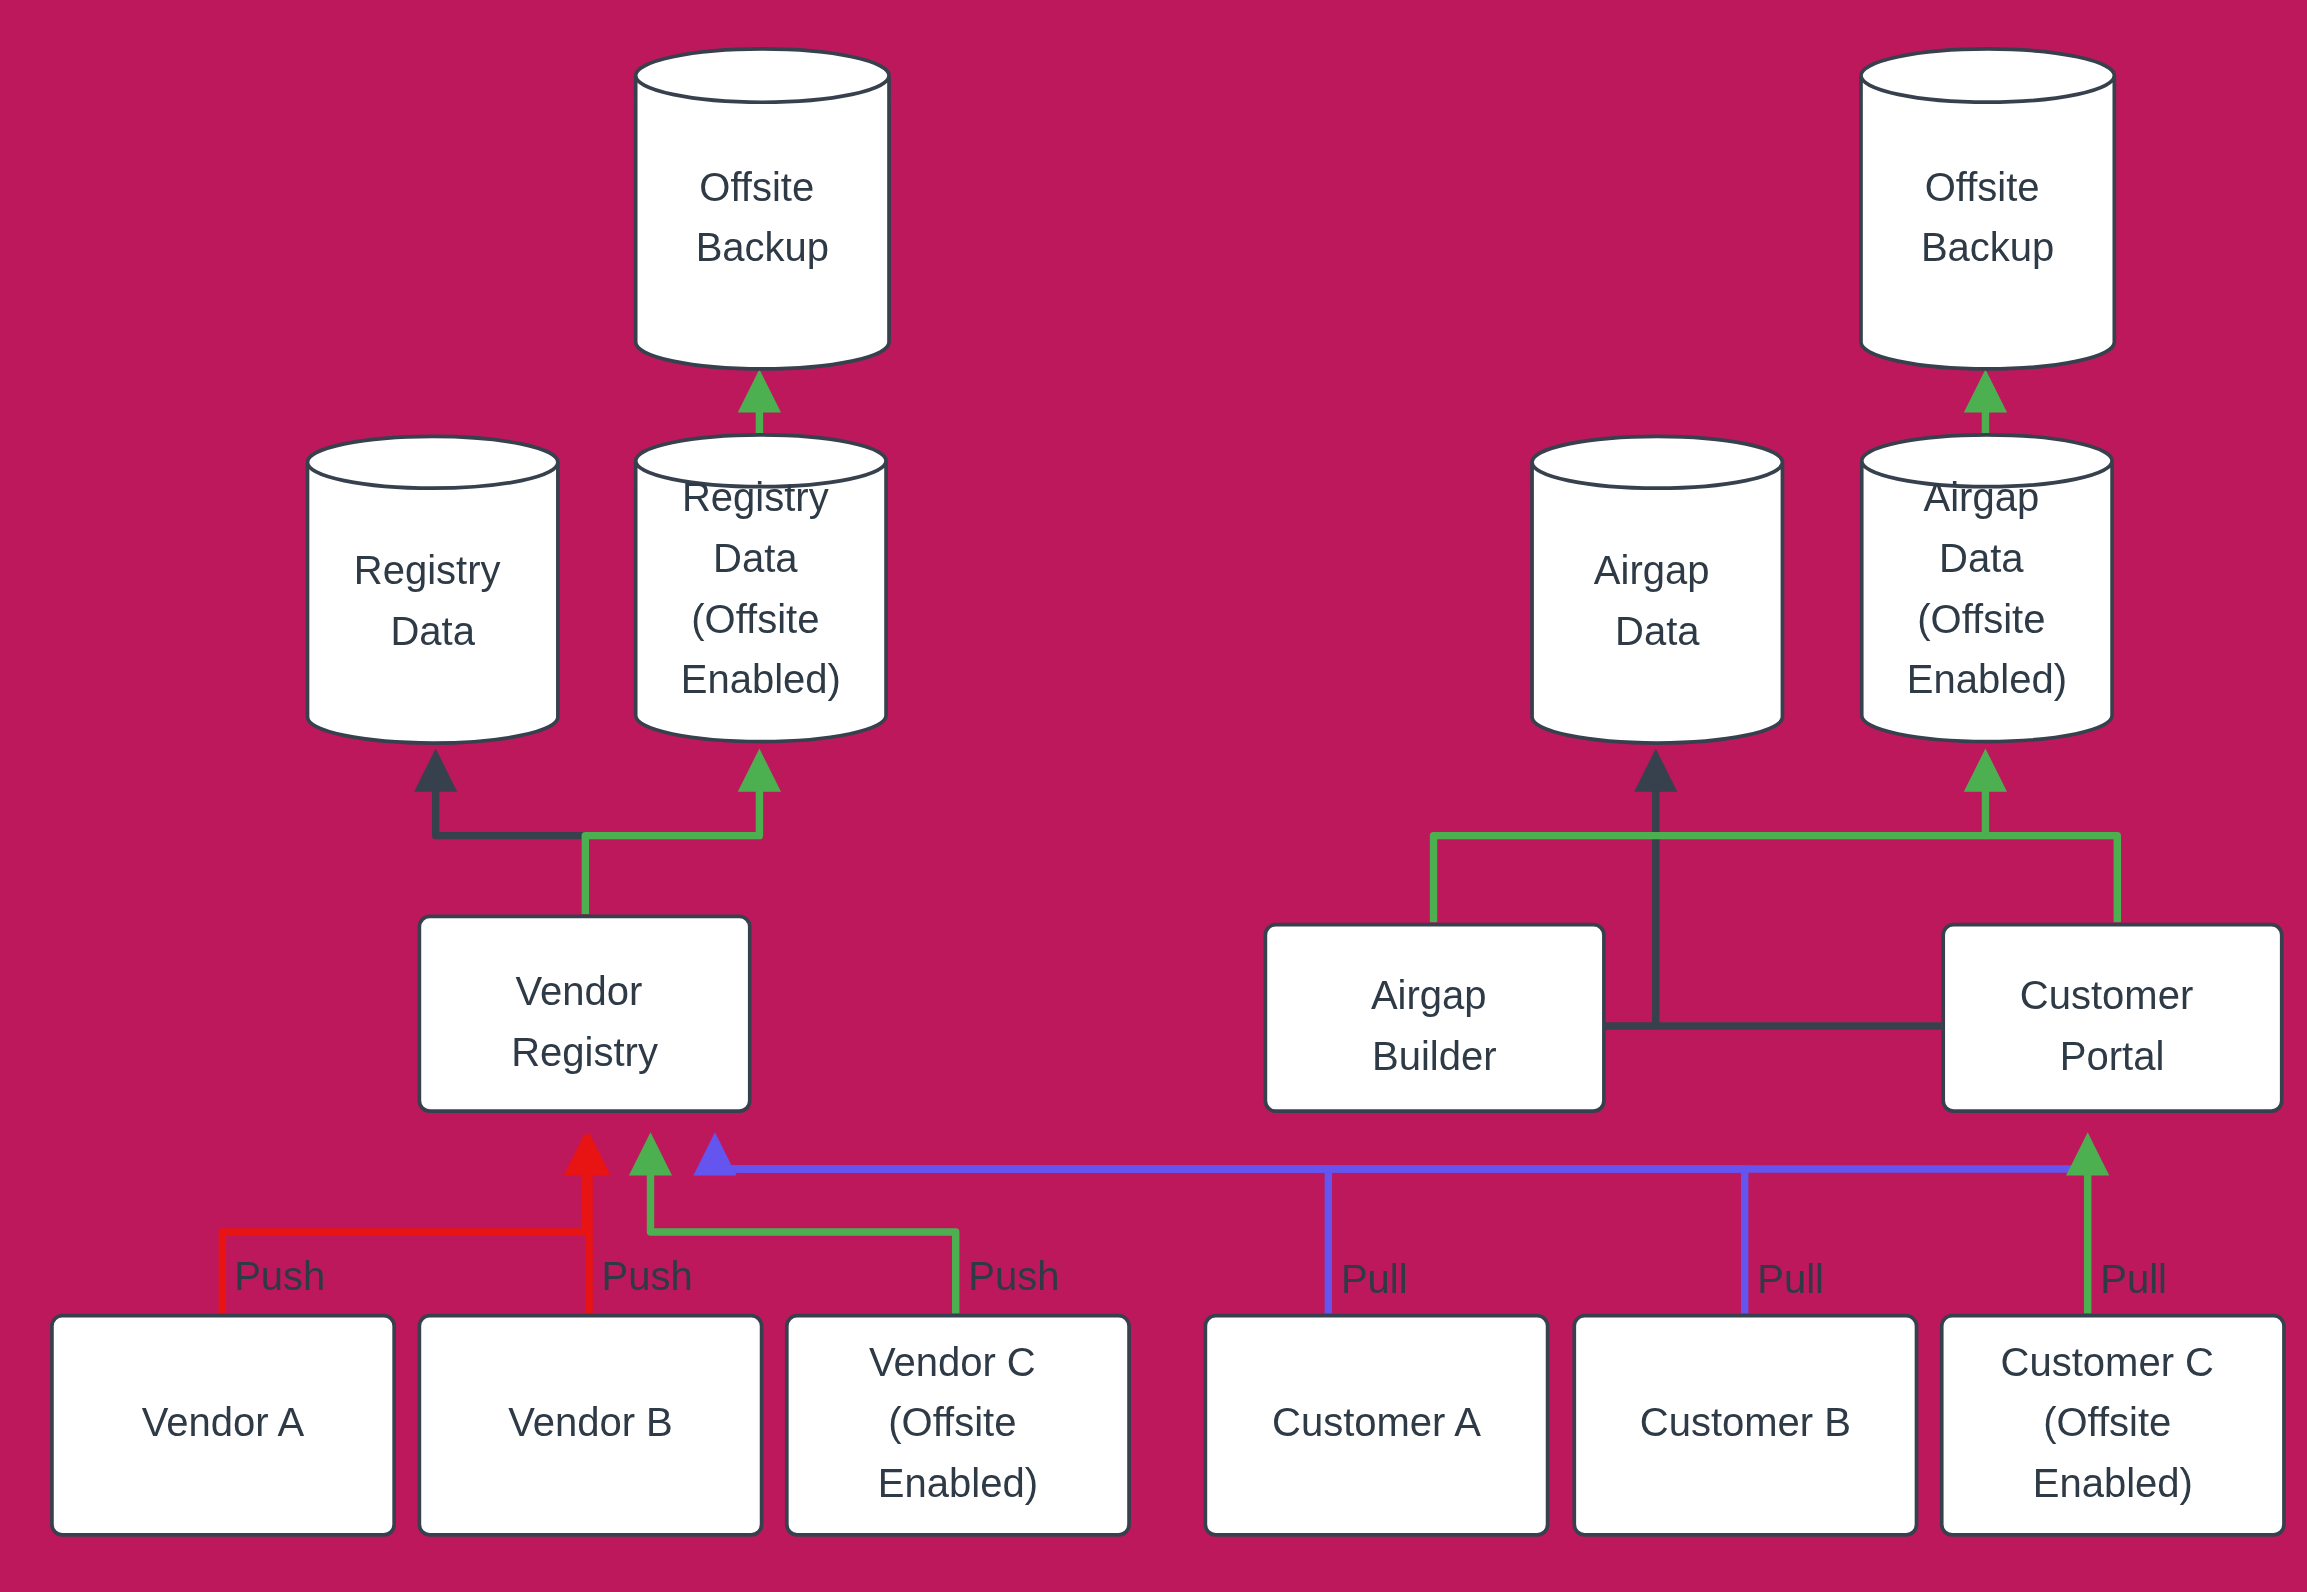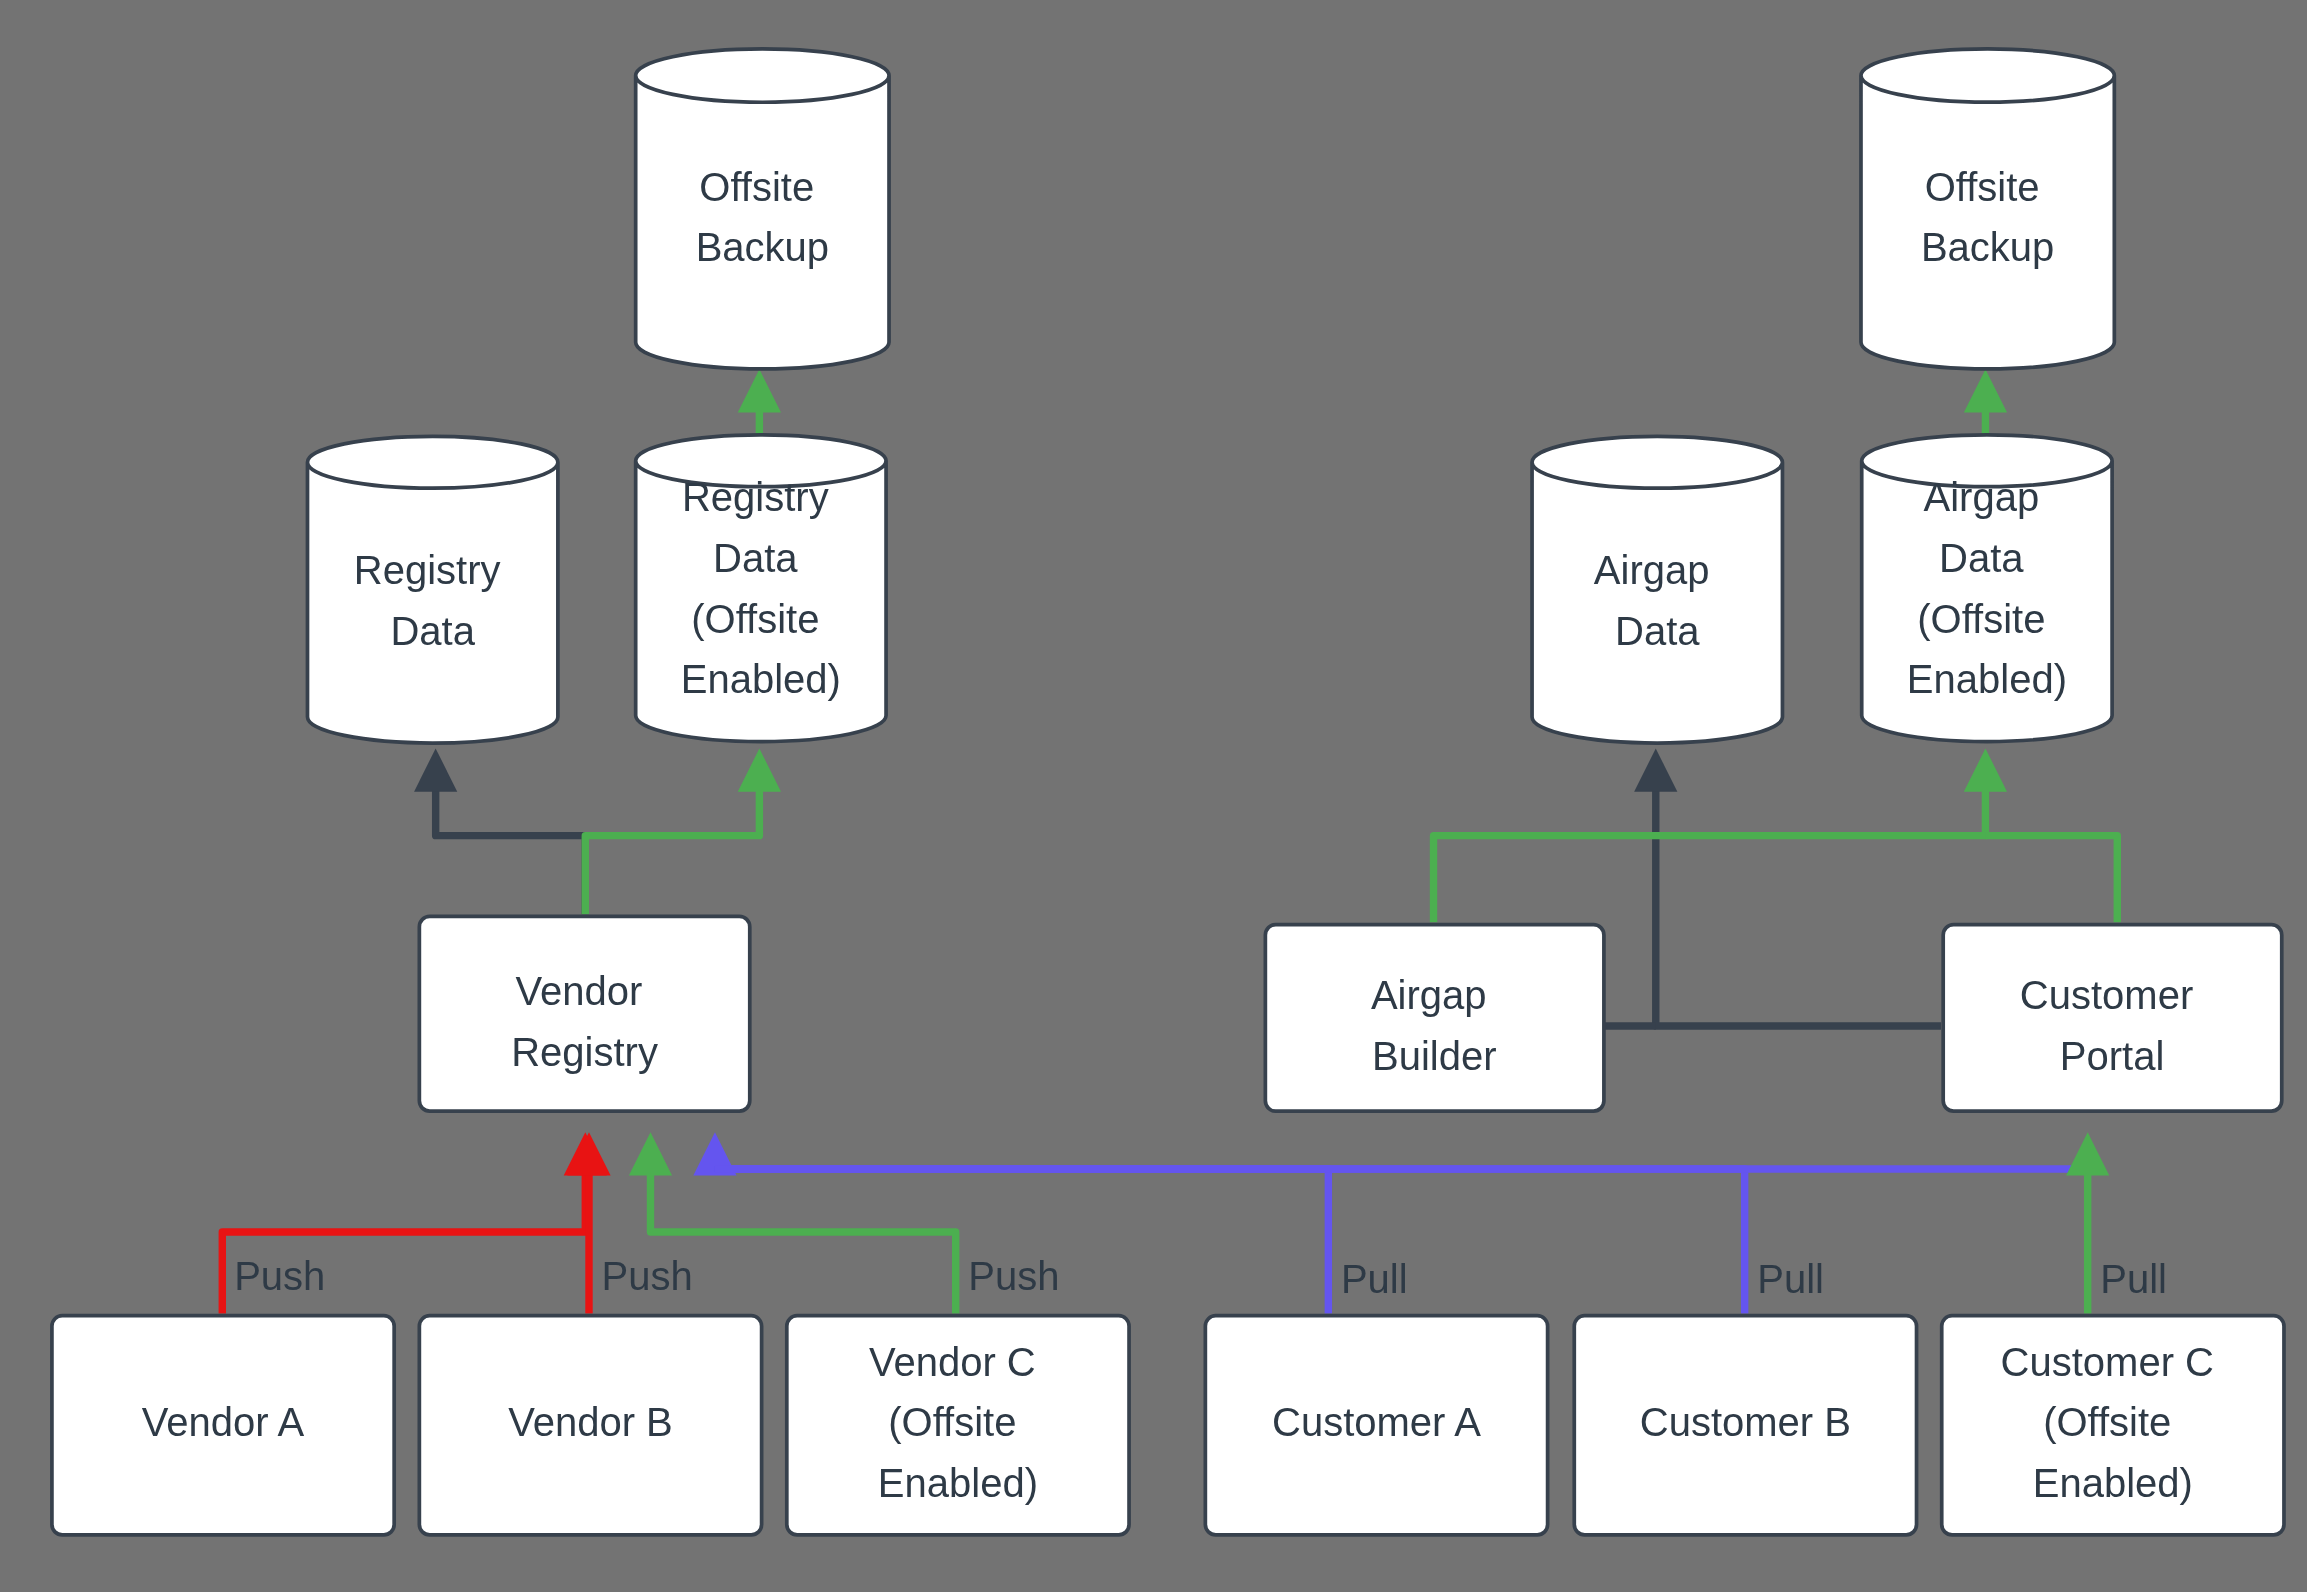--- a/index.html
+++ b/index.html
@@ -1,18 +1,18 @@
 <!DOCTYPE html>
 <html style="font-size:12px"><head>
 <meta charset="utf-8">
 <style>
   html,body{margin:0;padding:0;background:#ffffff;}
   body{width:2307px;height:1592px;overflow:hidden;
        font-family:"Liberation Sans","DejaVu Sans",sans-serif;}
-  #stage{position:relative;width:2307px;height:1592px;background:#737373;}
+  #stage{position:relative;width:2307px;height:1592px;background:#be185d;}
   svg#diagram{position:absolute;left:0;top:0;width:2307px;height:1592px;display:block;}
   .node-shape{fill:#ffffff;stroke:#37414d;stroke-width:5;}
   .node-text{fill:#2e3a46;font-size:54px;font-family:"Liberation Sans","DejaVu Sans",sans-serif;
              text-anchor:middle;dominant-baseline:middle;}
   .edge-label{fill:#2e3a46;font-size:54px;font-family:"Liberation Sans","DejaVu Sans",sans-serif;
               text-anchor:start;dominant-baseline:middle;}
   .link{fill:none;stroke-width:10;stroke-linecap:butt;stroke-linejoin:round;}
 </style>
 </head>
 <body>

